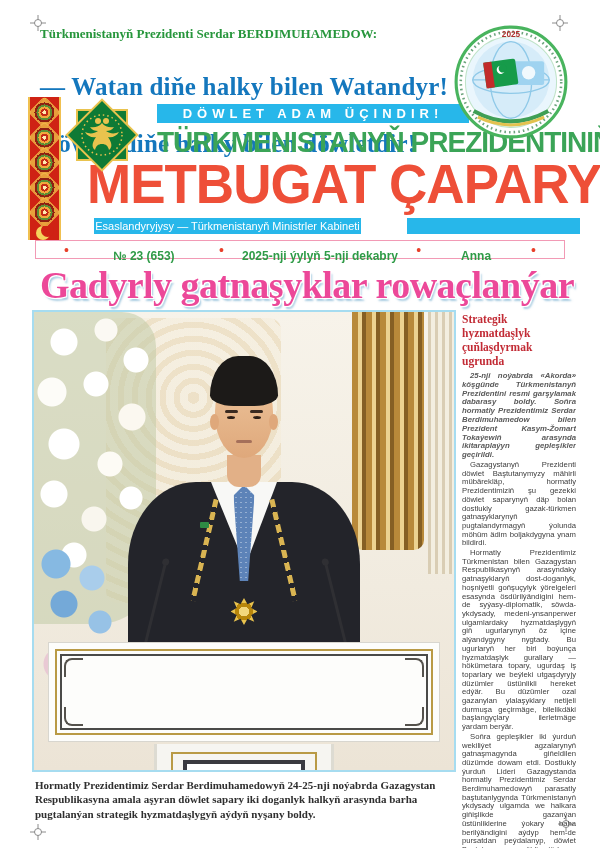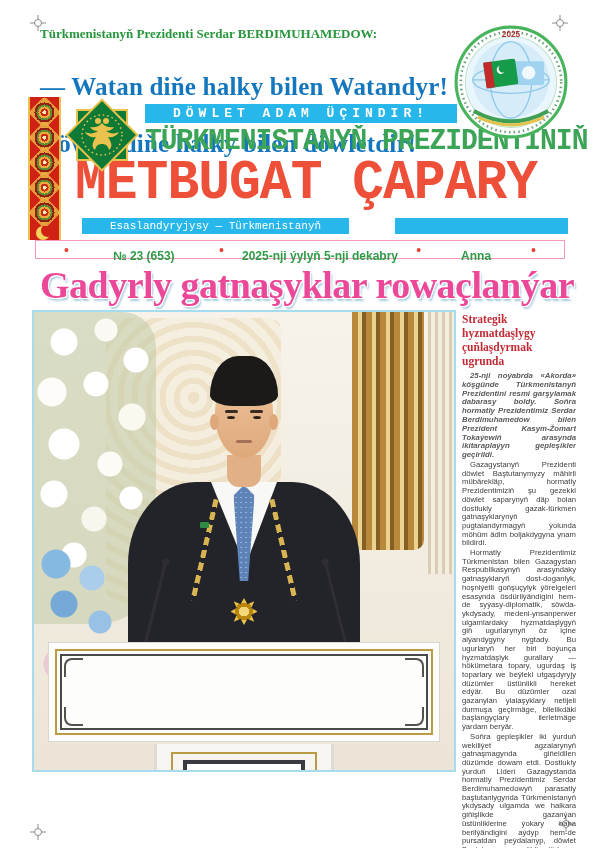--- a/index.html
+++ b/index.html
@@ -24,21 +24,21 @@
           box-sizing:border-box;padding-top:3px;}
   .gul{width:21px;height:21px;margin:1px auto 2px auto;border:1px solid #f0b84a;border-radius:4px;
        transform:rotate(45deg);
        background:radial-gradient(circle,#ffe9b0 0 2px,#c62b17 2px 4px,#efa83c 4px 6px,
                   #5c8f35 6px 8px,#8f1f12 8px 10px,#e8a03c 10px);}
   .crescent-wrap{width:18px;height:16px;margin:2px auto 0 auto;position:relative;overflow:hidden;}
   .crescent{position:absolute;left:0;top:0;width:14px;height:14px;border-radius:50%;background:#f5d25c;}
   .crescent::after{content:"";position:absolute;left:5px;top:-2px;width:13px;height:13px;
                    border-radius:50%;background:#cf2214;}
   .star-emblem{position:absolute;left:60px;top:93px;width:84px;height:84px;z-index:4;}
-  .mast-right{position:absolute;left:145px;top:104px;width:430px;font-family:Liberation Mono, monospace;}
+  .mast-right{position:absolute;left:157px;top:104px;width:430px;}
   .slogan-banner{width:312px;height:19px;background:#27b7ea;color:#fff;font-weight:bold;
                  font-size:13px;letter-spacing:5px;text-align:center;line-height:19px;}
   .mast-top{white-space:nowrap;font-weight:bold;font-size:28px;letter-spacing:-1px;
             color:#3ba457;line-height:1.2;margin-top:1px;transform:scaleY(1.06);transform-origin:left top;}
   .mast-main{position:absolute;left:-70px;top:52px;white-space:nowrap;font-weight:bold;
              font-size:53px;letter-spacing:-1px;color:#ee4f38;line-height:1;
              transform:scaleY(1.05);transform-origin:left top;}
   .founder-row{position:absolute;left:-63px;top:114px;width:538px;height:16px;}
   .founder{position:absolute;left:0;top:0;width:267px;height:16px;background:#27b7ea;color:#fff;
            font-size:11px;text-align:center;line-height:16px;}
@@ -295,23 +295,24 @@
         <div class="pcorner bl"></div>
           <div class="pcorner br"></div>
       </div>
       <div class="pillar">
         <div class="pillar-gold"></div>
         <div class="pillar-dark"></div>
       </div>
     </figure>
 
     <aside class="article-col">
-      <h2>Strategik hyzmatdaşlygy çuňlaşdyrmak ugrunda</h2>
+      <h2>Strategik hyzmatdaşlyk çuňlaşdyrmak ugrunda</h2>
       <p class="lead">25-nji noýabrda «Akorda» köşgünde Türkmenistanyň Prezidentini resmi garşylamak dabarasy boldy. Soňra hormatly Prezidentimiz Serdar Berdimuhamedow bilen Prezident Kasym-Žomart Tokaýewiň arasynda ikitaraplaýyn gepleşikler geçirildi.</p>
       <p>Gazagystanyň Prezidenti döwlet Baştutanymyzy mähirli mübärekläp, hormatly Prezidentimiziň şu gezekki döwlet saparynyň däp bolan dostlukly gazak-türkmen gatnaşyklarynyň pugtalandyrmagyň ýolunda möhüm ädim boljakdygyna ynam bildirdi.</p>
       <p>Hormatly Prezidentimiz Türkmenistan bilen Gazagystan Respublikasynyň arasyndaky gatnaşyklaryň dost-doganlyk, hoşniýetli goňşuçylyk ýörelgeleri esasynda ösdürilýändigini hem-de syýasy-diplomatik, söwda-ykdysady, medeni-ynsanperwer ulgamlardaky hyzmatdaşlygyň giň ugurlarynyň öz içine alýandygyny nygtady. Bu ugurlaryň her biri boýunça hyzmatdaşlyk gurallary — hökümetara topary, ugurdaş iş toparlary we beýleki utgaşdyryjy düzümler üstünlikli hereket edýär. Bu düzümler ozal gazanylan ylalaşyklary netijeli durmuşa geçirmäge, bilelikdäki başlangyçlary ilerletmäge ýardam berýär.</p>
       <p>Soňra gepleşikler iki ýurduň wekiliýet agzalarynyň gatnaşmagynda giňeldilen düzümde dowam etdi. Dostlukly ýurduň Lideri Gazagystanda hormatly Prezidentimiz Serdar Berdimuhamedowyň parasatly baştutanlygynda Türkmenistanyň ykdysady ulgamda we halkara giňişlikde gazanýan üstünliklerine ýokary baha berilýändigini aýdyp hem-de pursatdan peýdalanyp, döwlet Baştutanymyzy, ähli türkmen halkyny Türkmenistanyň hemişelik Bitaraplygynyň 30 ýyllygy bilen gutlady. Şeýle-de ol Gazagystanyň Türkmenistanyň parahatçylyk söýüjilikli syýasatyny, sebitde parahatçylygy, durnukly ösüşi pugtalandyrmaga gönükdirilen başlangyçlaryny goldaýandygyny aýdyp, Halkara parahatçylyk we ynanyşmak ýylynyň çäklerinde ýurdumyzyň BMG bilen bilelikde geçirýän çärelerine ähmiýetini belläp, dekabr aýynda Aşgabatda geçiriljek halkara foruma gatnaşjakdygyny tassyklady.</p>
 
     </aside>
   </div>
 
+  <p class="caption">Hormatly Prezidentimiz Serdar Berdimuhamedowyň 24-25-nji noýabrda Gazagystan Respublikasyna amala aşyran döwlet sapary iki doganlyk halkyň arasynda barha pugtalanýan strategik hyzmatdaşlygyň aýdyň nyşany boldy.</p>
 
 </div>
 
 </body></html>

